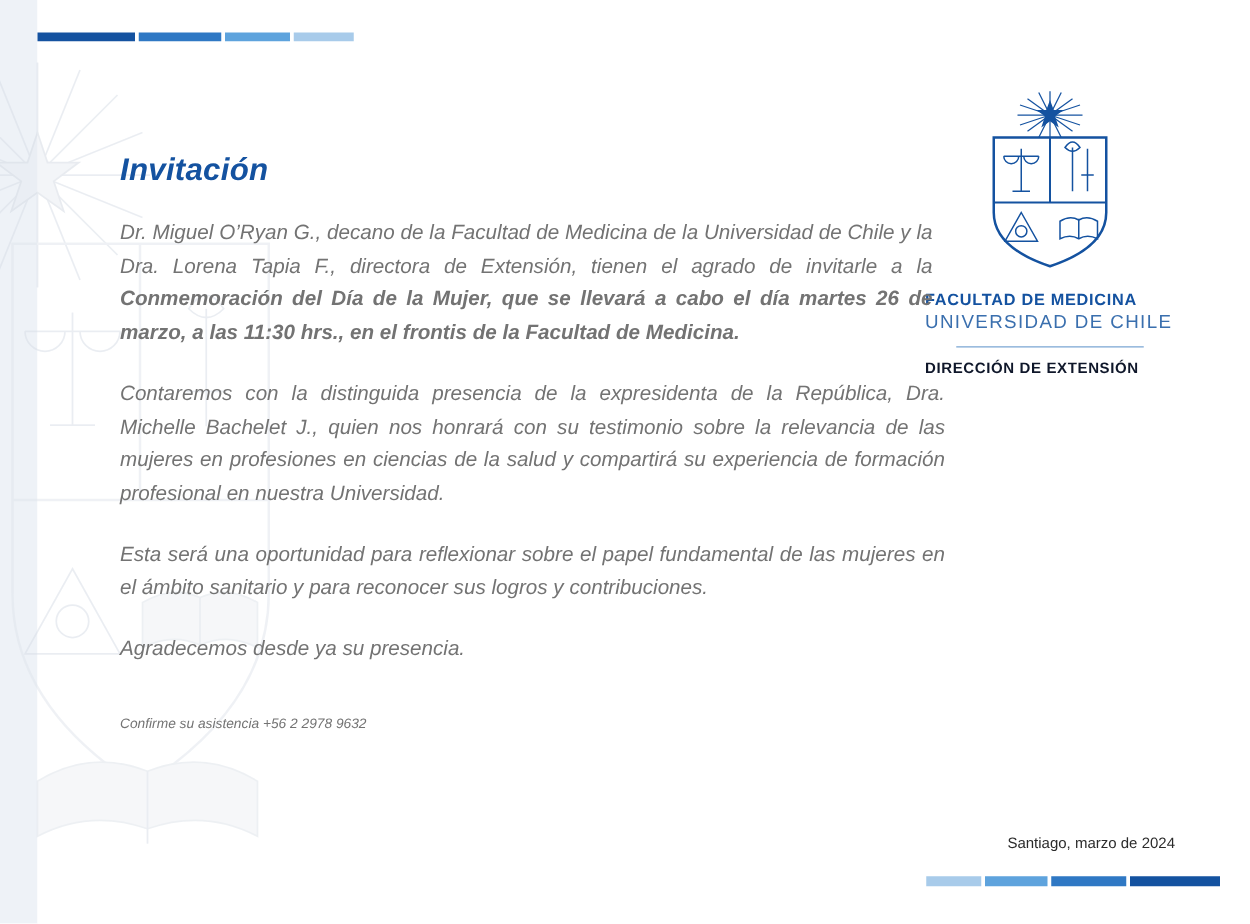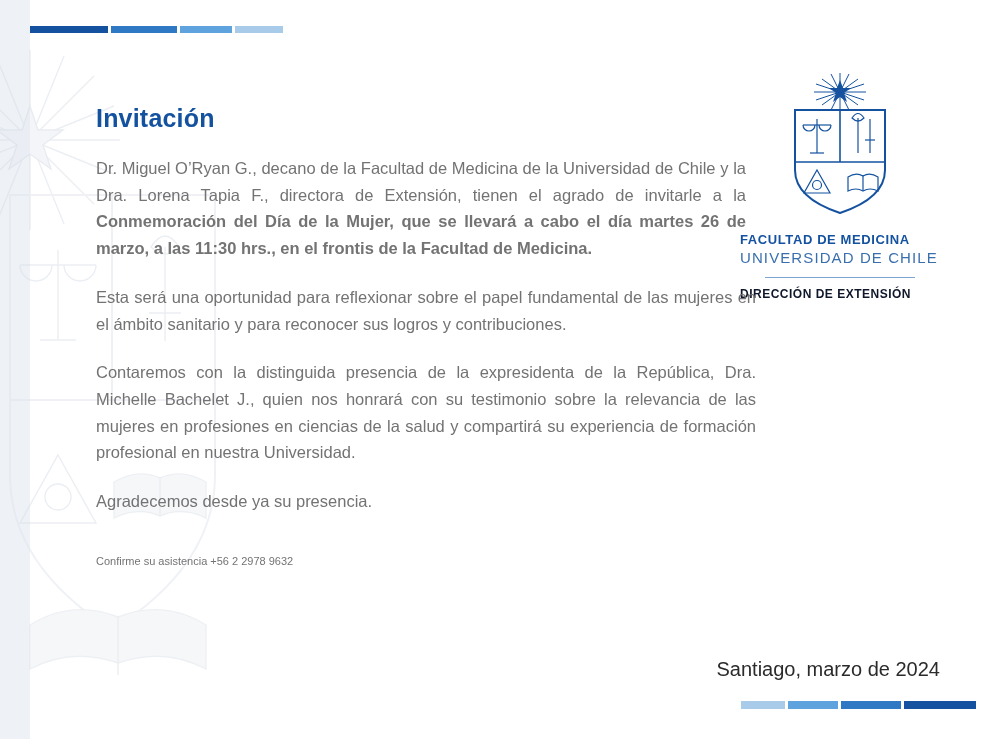--- a/index.html
+++ b/index.html
@@ -82,22 +82,23 @@
   }
   .bseg-a { width: 72px; background: #1452a0; }
   .bseg-b { width: 60px; background: #2f78c4; }
   .bseg-c { width: 50px; background: #5ea3dd; }
   .bseg-d { width: 44px; background: #a8cbea; }
 
   
   .content {
     position: absolute;
     left: 96px;
-    top: 104px;
+    top: 122px;
     width: 660px;
+    font-style: italic;
   }
   .title {
     font-size: 25px;
     font-weight: bold;
     color: #1452a0;
     margin: 0 0 22px 0;
     letter-spacing: 0.2px;
   }
   .para {
     font-size: 16.5px;
@@ -148,21 +149,21 @@
   .dept-name {
     font-size: 12px;
     font-weight: bold;
     color: #0f172a;
     letter-spacing: 0.5px;
   }
   .place-date {
     position: absolute;
     right: 60px;
     bottom: 58px;
-    font-size: 20px;
+    font-size: 12px;
     color: #2b2b2b;
   }
 </style>
 </head>
 <body>
 
 <div class="page">
 
   <div class="left-band"></div>
   <div class="left-band-inner"></div>
@@ -285,23 +286,23 @@
     <div class="dept-name">DIRECCIÓN DE EXTENSIÓN</div>
   </div>
 
   <div class="content">
     <h1 class="title">Invitación</h1>
 
     <p class="para p1">
       <span>Dr. Miguel O’Ryan G., decano de la Facultad de Medicina de la Universidad de Chile y la Dra. Lorena Tapia F., directora de Extensión, tienen el agrado de invitarle a la </span><b>Conmemoración del Día de la Mujer, que se llevará a cabo el día martes 26 de marzo, a las 11:30 hrs., en el frontis de la Facultad de Medicina.</b>
     </p>
 
+    <p class="para">Contaremos con la distinguida presencia de la expresidenta de la República, Dra. Michelle Bachelet J., quien nos honrará con su testimonio sobre la relevancia de las mujeres en profesiones en ciencias de la salud y compartirá su experiencia de formación profesional en nuestra Universidad.</p>
+
     <p class="para">Esta será una oportunidad para reflexionar sobre el papel fundamental de las mujeres en el ámbito sanitario y para reconocer sus logros y contribuciones.</p>
-
-    <p class="para">Contaremos con la distinguida presencia de la expresidenta de la República, Dra. Michelle Bachelet J., quien nos honrará con su testimonio sobre la relevancia de las mujeres en profesiones en ciencias de la salud y compartirá su experiencia de formación profesional en nuestra Universidad.</p>
 
     <p class="para">Agradecemos desde ya su presencia.</p>
 
     <p class="para small">Confirme su asistencia +56 2 2978 9632</p>
   </div>
 
   <div class="place-date">Santiago, marzo de 2024</div>
 
   <div class="bottombar">
     <div class="seg bseg-d"></div>

